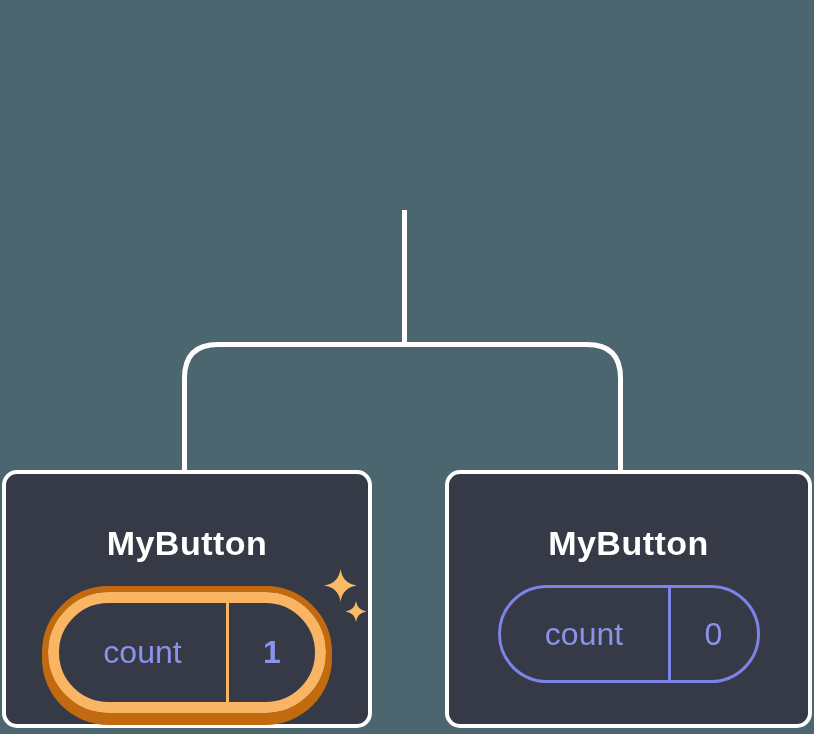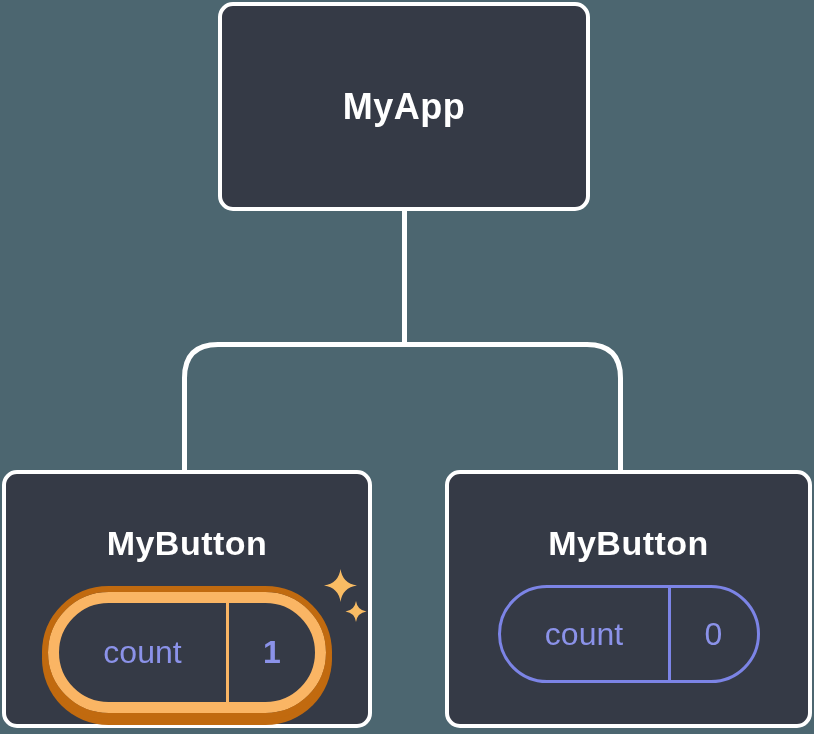--- a/index.html
+++ b/index.html
@@ -93,23 +93,20 @@
 </head>
 <body>
 
 <div class="canvas">
 
   <svg class="connectors" viewBox="0 0 814 734" xmlns="http://www.w3.org/2000/svg" aria-hidden="true">
     <path d="M404.5 210 L404.5 347" stroke="#FFFFFF" stroke-width="5" fill="none"></path>
     <path d="M184.5 471 L184.5 378 Q184.5 344.5 218 344.5 L587 344.5 Q620.5 344.5 620.5 378 L620.5 471" stroke="#FFFFFF" stroke-width="5" fill="none"></path>
   </svg>
 
-  <div class="card root">
-    <span class="node-title">MyApp</span>
-  </div>
 
   <div class="card child left">
     <span class="node-title">MyButton</span>
     <div class="pill highlighted">
       <div class="cell key">count</div>
       <div class="divider"></div>
       <div class="cell value">1</div>
     </div>
     <svg class="sparkles" viewBox="0 0 70 62" xmlns="http://www.w3.org/2000/svg" aria-hidden="true">
       <path d="M34.5 3 Q36.5 17.5 51 19.5 Q36.5 21.5 34.5 36 Q32.5 21.5 18 19.5 Q32.5 17.5 34.5 3 Z" fill="#F9BC64"></path>

